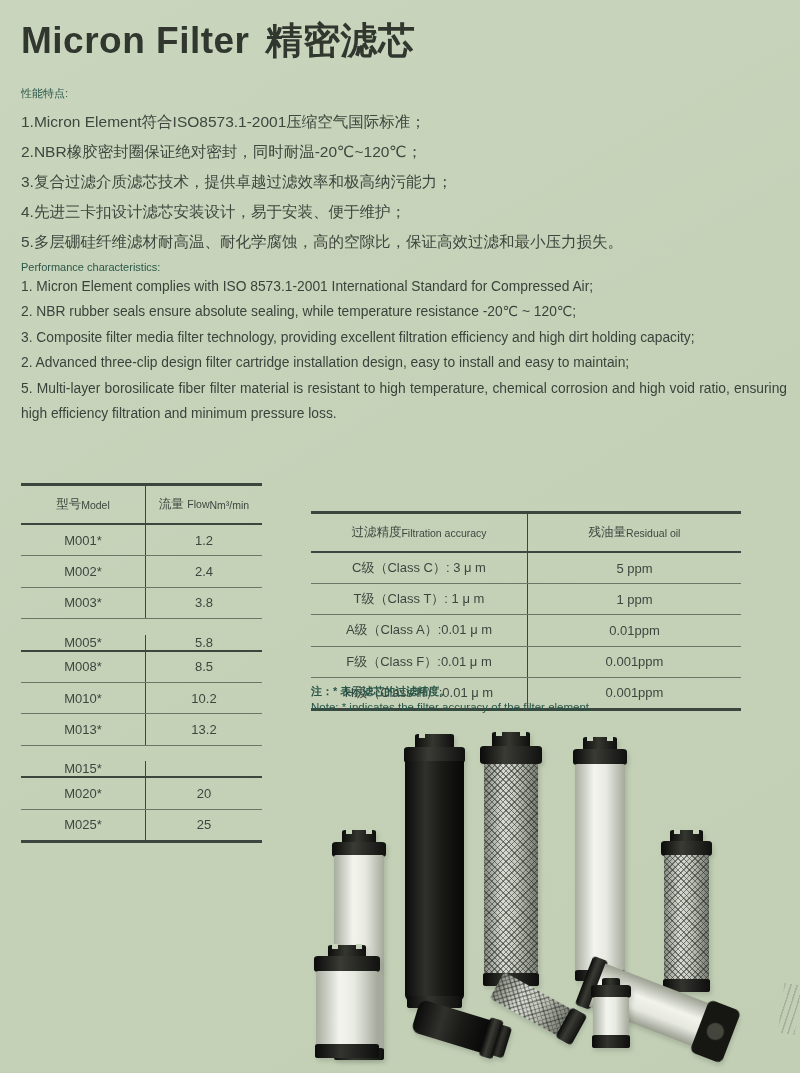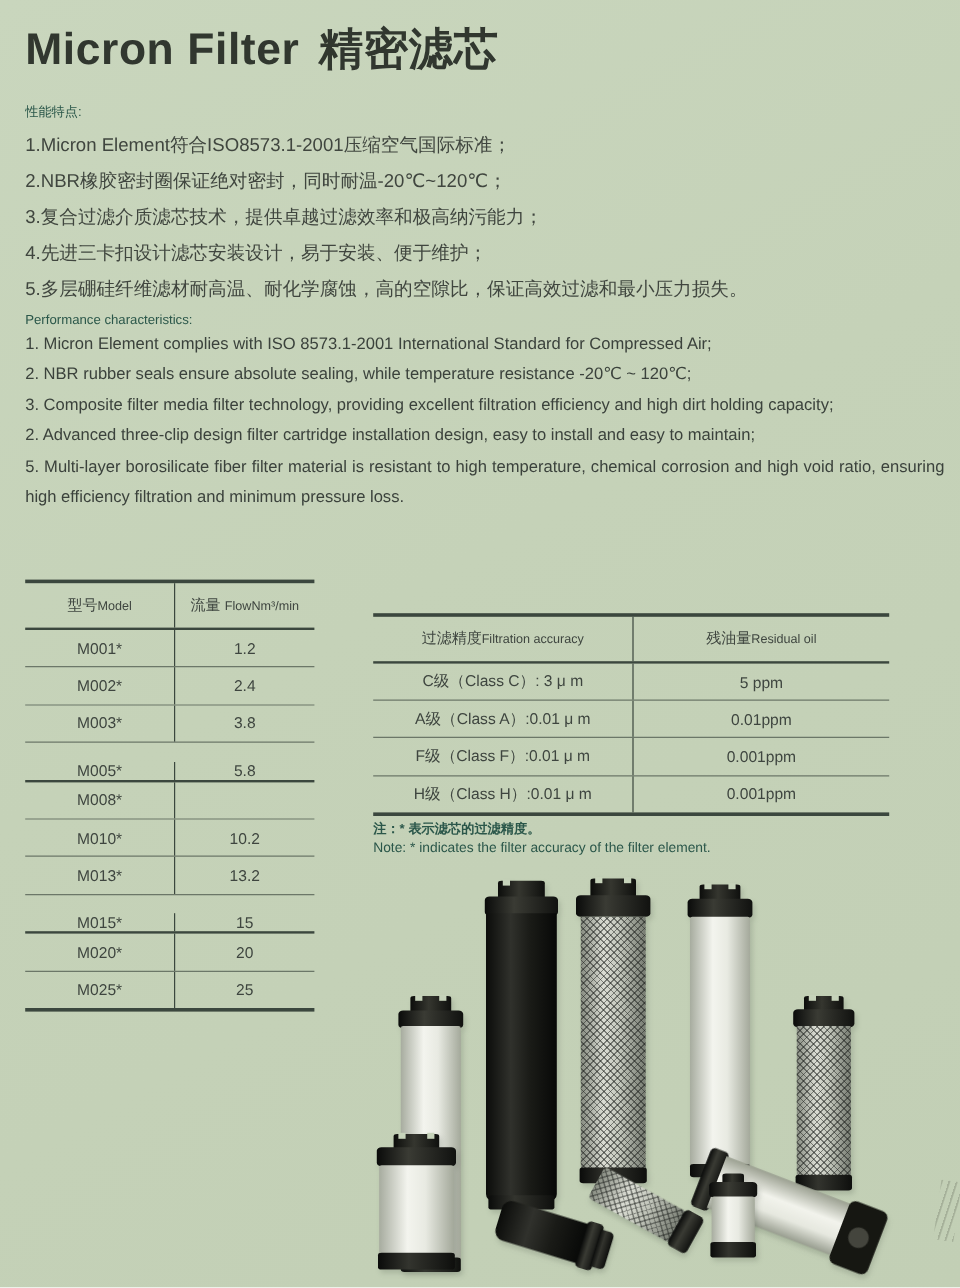--- a/index.html
+++ b/index.html
@@ -120,32 +120,32 @@
     <div class="tr">
         <div class="td c1">M003*</div>
         <div class="td c2">3.8</div>
       </div>
     <div class="tr group-end">
         <div class="td c1">M005*</div>
         <div class="td c2">5.8</div>
       </div>
     <div class="tr">
         <div class="td c1">M008*</div>
+        <div class="td c2">8.5</div>
       </div>
     <div class="tr">
         <div class="td c1">M010*</div>
         <div class="td c2">10.2</div>
       </div>
     <div class="tr">
         <div class="td c1">M013*</div>
         <div class="td c2">13.2</div>
       </div>
     <div class="tr group-end">
         <div class="td c1">M015*</div>
-        <div class="td c2">15</div>
       </div>
     <div class="tr">
         <div class="td c1">M020*</div>
         <div class="td c2">20</div>
       </div>
     <div class="tr">
         <div class="td c1">M025*</div>
         <div class="td c2">25</div>
       </div>
   </div>
@@ -159,20 +159,24 @@
       <div class="th c2">
         <span class="l1">残油量</span>
         <span class="l2">Residual oil</span>
       </div>
     </div>
     <div class="tr">
         <div class="td c1">C级（Class C）: 3 μ m</div>
         <div class="td c2">5 ppm</div>
       </div>
     <div class="tr">
+        <div class="td c1">T级（Class T）: 1 μ m</div>
+        <div class="td c2">1 ppm</div>
+      </div>
+    <div class="tr">
         <div class="td c1">A级（Class A）:0.01 μ m</div>
         <div class="td c2">0.01ppm</div>
       </div>
     <div class="tr">
         <div class="td c1">F级（Class F）:0.01 μ m</div>
         <div class="td c2">0.001ppm</div>
       </div>
     <div class="tr">
         <div class="td c1">H级（Class H）:0.01 μ m</div>
         <div class="td c2">0.001ppm</div>

